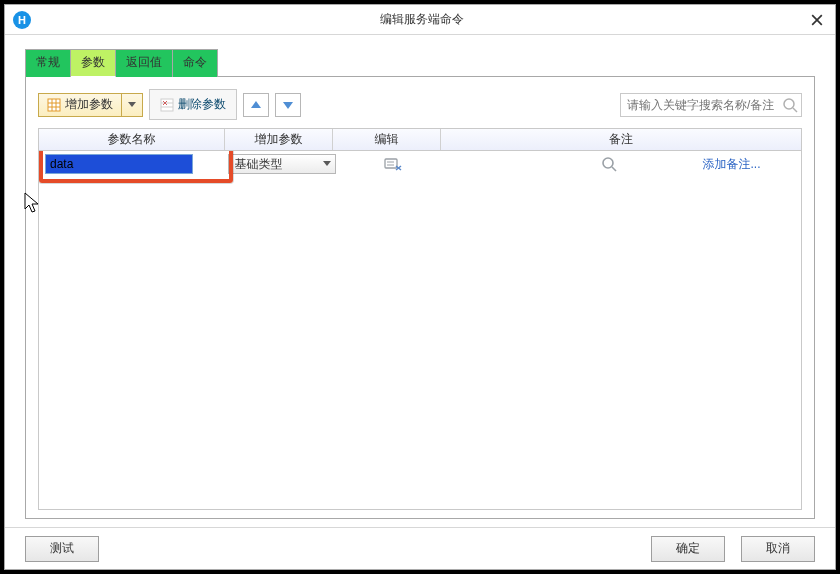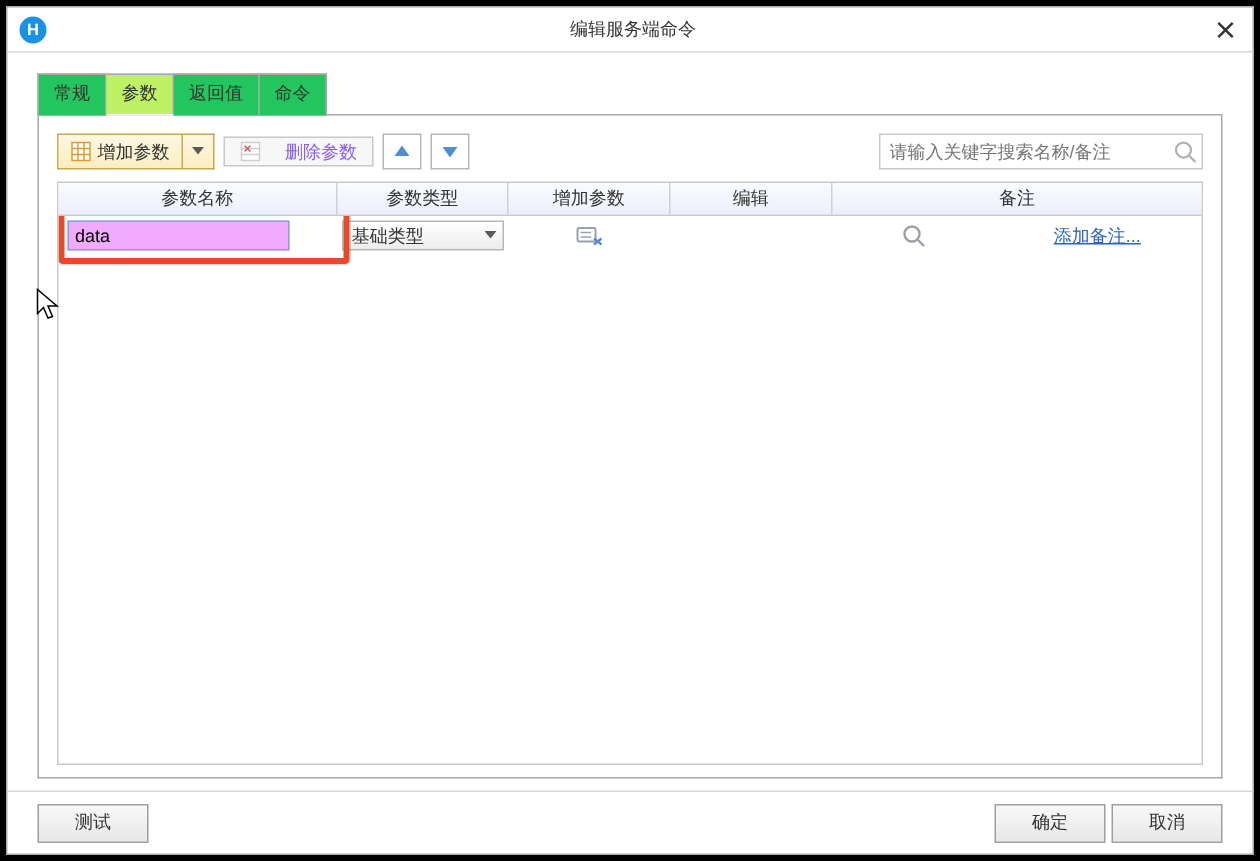--- a/index.html
+++ b/index.html
@@ -20,49 +20,49 @@
   
   .tabpanel { flex: 1; border: 1px solid #a8a8a8; border-top: none; padding: 12px 12px 8px 12px; display: flex; flex-direction: column; gap: 8px; }
   
   .toolbar { display: flex; align-items: center; gap: 6px; }
   .btn-split { display: flex; }
   .btn-main, .btn-drop { height: 24px; display: flex; align-items: center; padding: 0 8px; background: linear-gradient(#fdf7e3,#fbeec0); border: 1px solid #c7a94b; cursor: pointer; gap: 4px; }
   .btn-drop { border-left: none; padding: 0 6px; }
   .ico-table { width: 14px; height: 14px; }
   .ico-table rect.outer{ fill:#fff; stroke:#e29a2a; stroke-width:1; }
   .ico-table line{ stroke:#e29a2a; stroke-width:1; }
-  .btn-del { height:20px; display:flex; align-items:center; padding:0 10px; background:#f7f7f7; border:1px solid #c9c9c9; color:#8b5cf6; gap:16px; cursor:default; }
+  .btn-del { height:31px; display:flex; align-items:center; padding:0 10px; background:#f7f7f7; border:1px solid #c9c9c9; color:#0c4a6e; gap:4px; cursor:default; }
   .btn-arrow { width:26px; height:24px; display:flex; align-items:center; justify-content:center; background:#fff; border:1px solid #b7b7b7; cursor:pointer; }
   .spacer { flex:1; }
-  .search { width: 216px; height:24px; border:1px solid #c9c9c9; padding:0 22px 0 6px; font-size:12px; color:#0f172a; position:relative; background:#fff; }
+  .search { width: 182px; height:24px; border:1px solid #c9c9c9; padding:0 22px 0 6px; font-size:12px; color:#0f172a; position:relative; background:#fff; }
   .search-wrap { position:relative; }
   .search-icon { position:absolute; right:4px; top:4px; width:16px;height:16px; color:#b0b0b0; }
   
   .grid { border:1px solid #c9c9c9; flex:1; display:flex; flex-direction:column; min-height:0; background:#fff; }
   .grid-header { display:flex; height:22px; background:linear-gradient(#fafbff,#eceffb); border-bottom:1px solid #c9c9c9; }
   .gh { border-right:1px solid #d0d0d0; display:flex; align-items:center; justify-content:center; font-size:12px; color:#333; }
   .col-name { width: 186px; }
   .col-type { width: 114px; }
   .col-valid{ width: 108px; }
   .col-edit { width: 108px; }
   .col-find { width: 108px; }
   .col-note { flex:1; border-right:none; }
   .grid-body { flex:1; overflow:auto; position:relative; }
   .grid-row { display:flex; height:26px; align-items:center; }
   .cell { border-right:1px solid transparent; height:100%; display:flex; align-items:center; justify-content:center; font-size:12px; }
   .cell.col-name { justify-content:flex-start; padding-left:6px; position:relative; }
   
   .name-highlight { position:absolute; left:0; top:-24px; width:194px; height:56px; border:4px solid #e54b28; box-shadow:0 0 0 1px rgba(0,0,0,.15); border-radius:3px; pointer-events:none; }
-  .name-input { width:148px; height:20px; border:1px solid #7aa7d8; padding:1px 4px; font-size:12px; background:#f0abfc; }
+  .name-input { width:148px; height:20px; border:1px solid #7aa7d8; padding:1px 4px; font-size:12px; background:#1d4ed8; }
   .type-select { width:108px; height:20px; border:1px solid #b7b7b7; background:linear-gradient(#fff,#ececec); display:flex; align-items:center; justify-content:space-between; padding:0 4px 0 6px; font-size:12px; cursor:pointer; }
   .valid-ico svg{ color:#9aa0a6; }
   .find-ico svg{ color:#9aa0a6; }
-  .link { color:#2a63c4; text-decoration:underline; cursor:pointer; }
-  
-  .footer { height:42px; display:flex; align-items:center; padding:0 20px 0 20px; border-top:1px solid #d7d7d7; gap:4px; }
+  .link { color:#2a63c4; cursor:pointer; }
+  
+  .footer { height:42px; display:flex; align-items:center; padding:0 20px 0 20px; border-top:1px solid #d7d7d7; gap:16px; }
   .btn { min-width:74px; height:26px; border:1px solid #9e9e9e; background:linear-gradient(#f8f8f8,#e7e7e7); cursor:pointer; display:flex; align-items:center; justify-content:center; font-size:12px; }
   .footer .spacer{flex:1;}
   .cursor-img { position:absolute; left:24px; top:192px; width:18px; height:24px; pointer-events:none; }
 </style>
 </head>
 <body>
 
 <div class="window">
 
   <div class="titlebar">
@@ -131,21 +131,20 @@
           <svg class="search-icon" viewBox="0 0 16 16">
               <circle cx="7" cy="7" r="5" fill="none" stroke="currentColor" stroke-width="1.5"></circle>
               <line x1="11" y1="11" x2="15" y2="15" stroke="currentColor" stroke-width="1.5"></line>
             </svg>
         </div>
       </div>
 
       <div class="grid">
         <div class="grid-header">
           <div class="gh col-name">参数名称</div>
-          <div class="gh col-type">参数类型</div>
           <div class="gh col-valid">增加参数</div>
           <div class="gh col-edit">编辑</div>
           <div class="gh col-note">备注</div>
         </div>
         <div class="grid-body">
           <div class="grid-row">
             <div class="cell col-name">
               <div class="name-highlight"></div>
               <input class="name-input" value="data" style="">
             </div>

